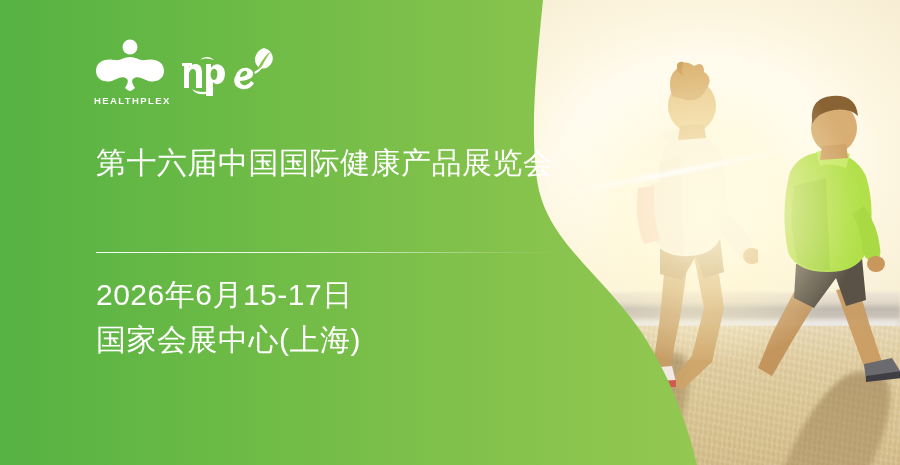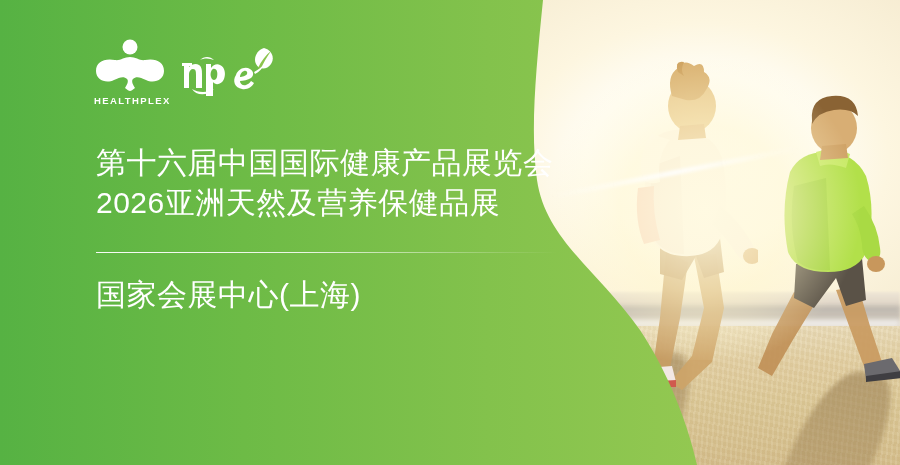--- a/index.html
+++ b/index.html
@@ -275,23 +275,23 @@
 
             <path d="M74 30 c4-2 8-5 11-9 c-2 5-6 9-10 11 Z"></path>
           </g>
         </svg>
       </div>
 
     </div>
 
     <div class="titles">
       <div class="title-line">第十六届中国国际健康产品展览会</div>
-      <div class="title-line">2026亚洲天然及营养保健品展</div>
     </div>
 
     <div class="rule"></div>
 
     <div class="details">
+      <div class="detail-line">2026年6月15-17日</div>
       <div class="detail-line">国家会展中心(上海)</div>
     </div>
 
   </div>
 </div>
 
 </body></html>

